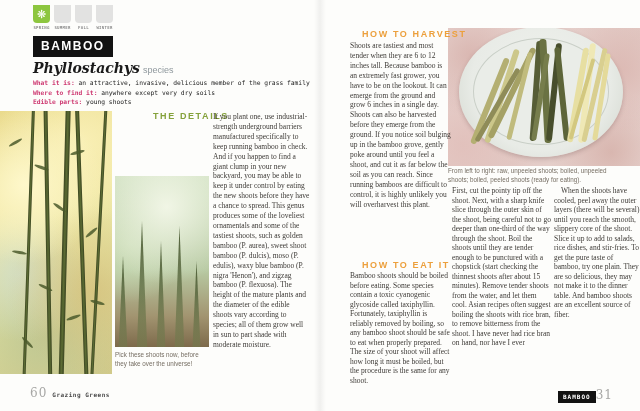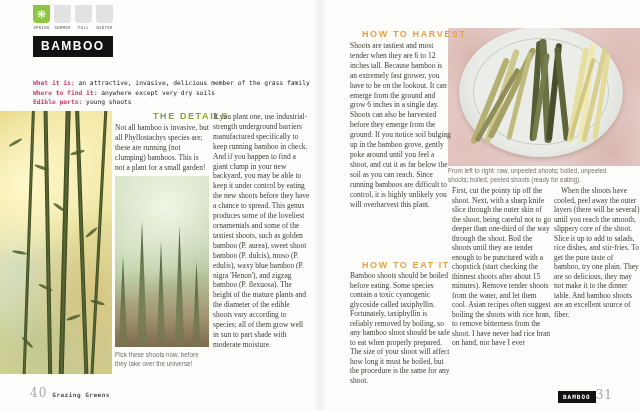--- a/index.html
+++ b/index.html
@@ -130,20 +130,23 @@
       <div class="tab"></div>
       <div class="tab-label">FALL</div>
     </div>
     <div class="tab-wrap">
       <div class="tab"></div>
       <div class="tab-label">WINTER</div>
     </div>
   </div>
 
   <div class="title-box">BAMBOO</div>
+  <div class="species-line">
+    <span class="species-script">Phyllostachys</span><span class="species-suffix">species</span>
+  </div>
 
   <div class="facts">
     <div><span class="fact-label">What it is:</span><span> an attractive, invasive, delicious member of the grass family</span></div>
     <div><span class="fact-label">Where to find it:</span><span> anywhere except very dry soils</span></div>
     <div><span class="fact-label">Edible parts:</span><span> young shoots</span></div>
   </div>
 
   <div class="grove-photo">
     <div class="cane" style="left:27px; width:3px; transform:rotate(2deg);"></div>
     <div class="cane" style="left:46px; width:4px; transform:rotate(-1deg);"></div>
@@ -156,34 +159,33 @@
     <div class="leaf" style="left:52px; top:95px; transform:rotate(35deg);"></div>
     <div class="leaf" style="left:12px; top:140px; transform:rotate(10deg);"></div>
     <div class="leaf" style="left:84px; top:120px; transform:rotate(-40deg);"></div>
     <div class="leaf" style="left:38px; top:175px; transform:rotate(25deg);"></div>
     <div class="leaf" style="left:66px; top:205px; transform:rotate(-20deg);"></div>
     <div class="leaf" style="left:20px; top:230px; transform:rotate(45deg);"></div>
     <div class="leaf" style="left:90px; top:190px; transform:rotate(15deg);"></div>
   </div>
 
   <div class="sec-heading green" style="position:absolute; left:106px; top:111px;margin-left:47px;">THE DETAILS</div>
-  <div class="body-col" style="left:115px; top:123px; width:95px;">Not all bamboo is invasive, but all Phyllostachys species are; these are running (not clumping) bamboos. This is not a plant for a small garden!</div>
   <div class="body-col" style="left:213px; top:112px; width:97px;">If you plant one, use industrial-strength underground barriers manufactured specifically to keep running bamboo in check. And if you happen to find a giant clump in your new backyard, you may be able to keep it under control by eating the new shoots before they have a chance to spread. This genus produces some of the loveliest ornamentals and some of the tastiest shoots, such as golden bamboo (P. aurea), sweet shoot bamboo (P. dulcis), moso (P. edulis), waxy blue bamboo (P. nigra 'Henon'), and zigzag bamboo (P. flexuosa). The height of the mature plants and the diameter of the edible shoots vary according to species; all of them grow well in sun to part shade with moderate moisture.</div>
 
   <div class="shoots-photo">
     <div class="shoot" style="left:2px; width:12px; height:95px;"></div>
     <div class="shoot" style="left:20px; width:14px; height:130px;"></div>
     <div class="shoot" style="left:40px; width:12px; height:110px;"></div>
     <div class="shoot" style="left:58px; width:13px; height:125px;"></div>
     <div class="shoot" style="left:76px; width:11px; height:90px;"></div>
   </div>
   <div class="caption" style="left:115px; top:351px; width:94px;">Pick these shoots now, before they take over the universe!</div>
 
   <div class="footer-left">
-    <span class="page-num">40</span>
+    <span class="page-num">60</span>
     <span class="folio-section">Grazing Greens</span>
   </div>
 
   <div class="plate-photo">
     <div class="plate">
       <div class="plate-ring"></div>
 
       <div class="stick" style="left:28px; top:28px; width:6px; height:92px; background:#b4af72; transform:rotate(22deg);"></div>
       <div class="stick" style="left:40px; top:20px; width:6px; height:98px; background:#ccc78a; transform:rotate(18deg);"></div>
       <div class="stick" style="left:50px; top:16px; width:6px; height:100px; background:#a5a165; transform:rotate(26deg);"></div>

